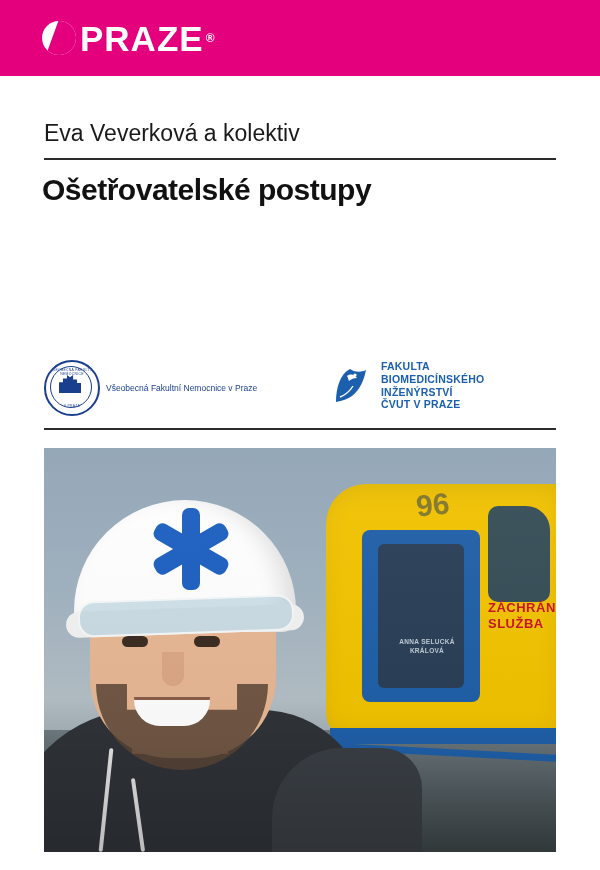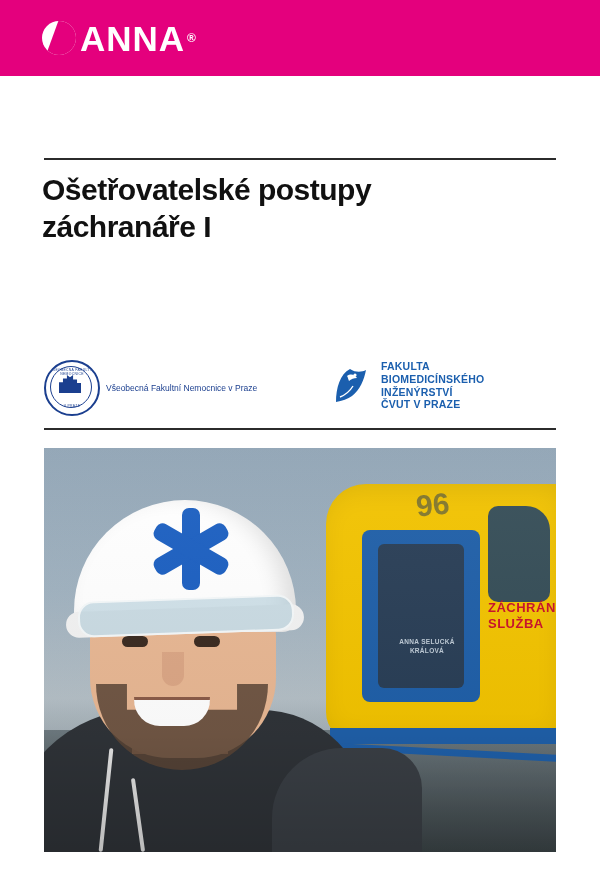--- a/index.html
+++ b/index.html
@@ -473,30 +473,30 @@
   }
 </style>
 </head>
 <body>
 
 <div class="book-cover">
 
   <div class="top-band">
     <div class="publisher-logo">
       <span class="logo-mark"></span>
-      <span class="logo-text">ANNA</span>
+      <span class="logo-text">PRAZE</span>
       <span class="logo-reg">®</span>
     </div>
   </div>
 
+  <div class="author">Eva Veverková a kolektiv</div>
   <div class="rule-top"></div>
 
   <div class="title">
     <div>Ošetřovatelské postupy</div>
-    <div>záchranáře I</div>
   </div>
 
   <div class="institutions">
 
     <div class="inst inst-fbmi">
       <span class="fbmi-mark">
         <svg width="48" height="48" viewBox="0 0 48 48" aria-hidden="true">
           <rect x="0" y="0" width="48" height="48" fill="#ffffff"></rect>
           <path d="M10 40 C10 26 14 12 24 7 C30 11 36 10 40 8 C38 18 34 28 26 34 C22 37 16 39 10 40 Z" fill="#1b5fae"></path>
           <path d="M21 14 c4 -3 8 -1 10 2 c-3 0 -6 1 -8 3 c-1 -2 -1 -4 -2 -5 Z" fill="#ffffff"></path>

